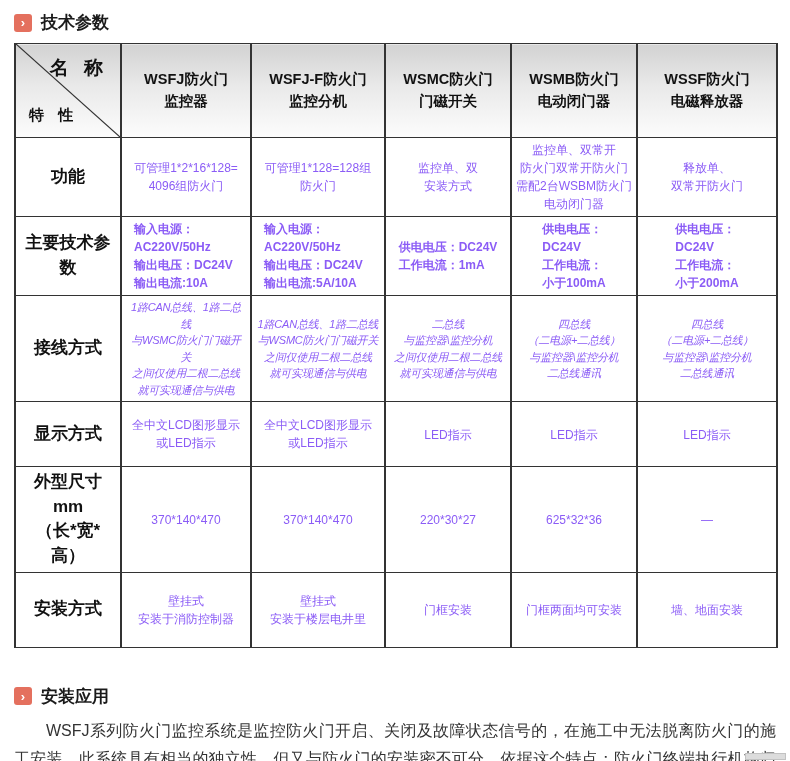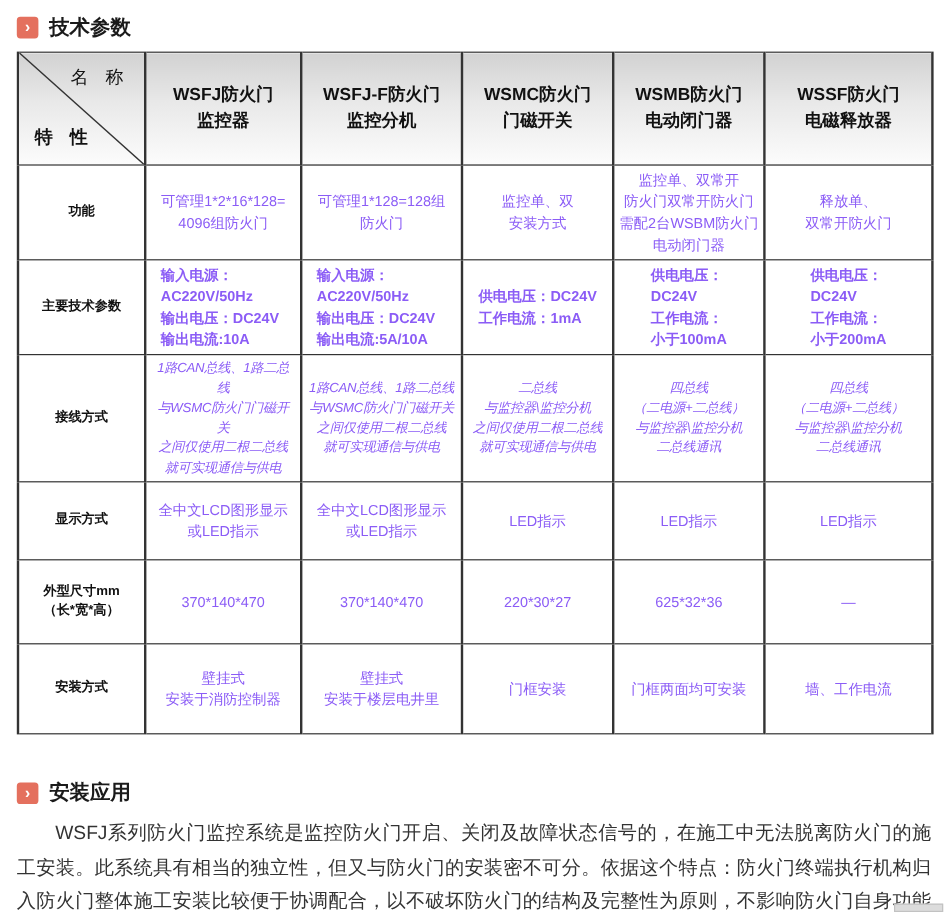--- a/index.html
+++ b/index.html
@@ -39,21 +39,21 @@
     text-align: center;
     padding: 3px 4px;
   }
   tr.head-row th {
     height: 77px;
     background: linear-gradient(180deg, #d2d2d2 0%, #e9e9e9 45%, #fcfcfc 100%);
     font-size: 14.5px; font-weight: bold; color: #111;
     white-space: pre-line; line-height: 1.5;
   }
   td.row-label {
-    font-size: 11px; font-weight: bold; color: #111;
+    font-size: 17px; font-weight: bold; color: #111;
     white-space: pre-line; line-height: 1.45;
   }
   .cell-text {
     display: inline-block;
     font-size: 12px; color: #8b5cf6;
     white-space: pre-line; line-height: 1.5;
   }
   tr.row-wiring .cell-text { font-size: 11px; letter-spacing: -0.2px; font-style: italic; }
   tr.row-params .cell-text { text-align: left; }
   tr.row-params td.cell-col0 .cell-text,
@@ -61,21 +61,21 @@
   tr.row-func    td { height: 65px; }
   tr.row-params  td { height: 65px; font-weight: bold; }
   tr.row-wiring  td { height: 75px; }
   tr.row-display td { height: 65px; }
   tr.row-size    td { height: 70px; }
   tr.row-mount   td { height: 75px; }
   th.corner { position: relative; padding: 0; }
   th.corner svg { position: absolute; left: 0; top: 0; width: 100%; height: 100%; }
   .corner-name {
     position: absolute; top: 10px; right: 12px;
-    font-size: 15px; font-weight: normal; letter-spacing: 5px; color: #111;
+    font-size: 19px; font-weight: bold; letter-spacing: 5px; color: #111;
   }
   .corner-attr {
     position: absolute; bottom: 11px; left: 13px;
     font-size: 15px; font-weight: bold; letter-spacing: 5px; color: #111;
   }
   .install-section { margin-top: 37px; }
   .install-paragraph {
     width: 762px; margin: 9px 14px 0 14px;
     font-size: 16px; line-height: 28.5px;
     color: #333;
@@ -218,21 +218,21 @@
     </tr>
 
     <tr class="row-mount">
       <td class="row-label">安装方式</td>
       <td class="cell-col0"><span class="cell-text">壁挂式
 安装于消防控制器</span></td>
       <td class="cell-col1"><span class="cell-text">壁挂式
 安装于楼层电井里</span></td>
       <td class="cell-col2"><span class="cell-text">门框安装</span></td>
       <td class="cell-col3"><span class="cell-text">门框两面均可安装</span></td>
-      <td class="cell-col4"><span class="cell-text">墙、工作电流</span></td>
+      <td class="cell-col4"><span class="cell-text">墙、地面安装</span></td>
     </tr>
   </tbody>
     </table>
 
   <div class="section-title install-section">
     <span class="marker">
         <span>›</span>
       </span>
     <span>安装应用</span>
   </div>

